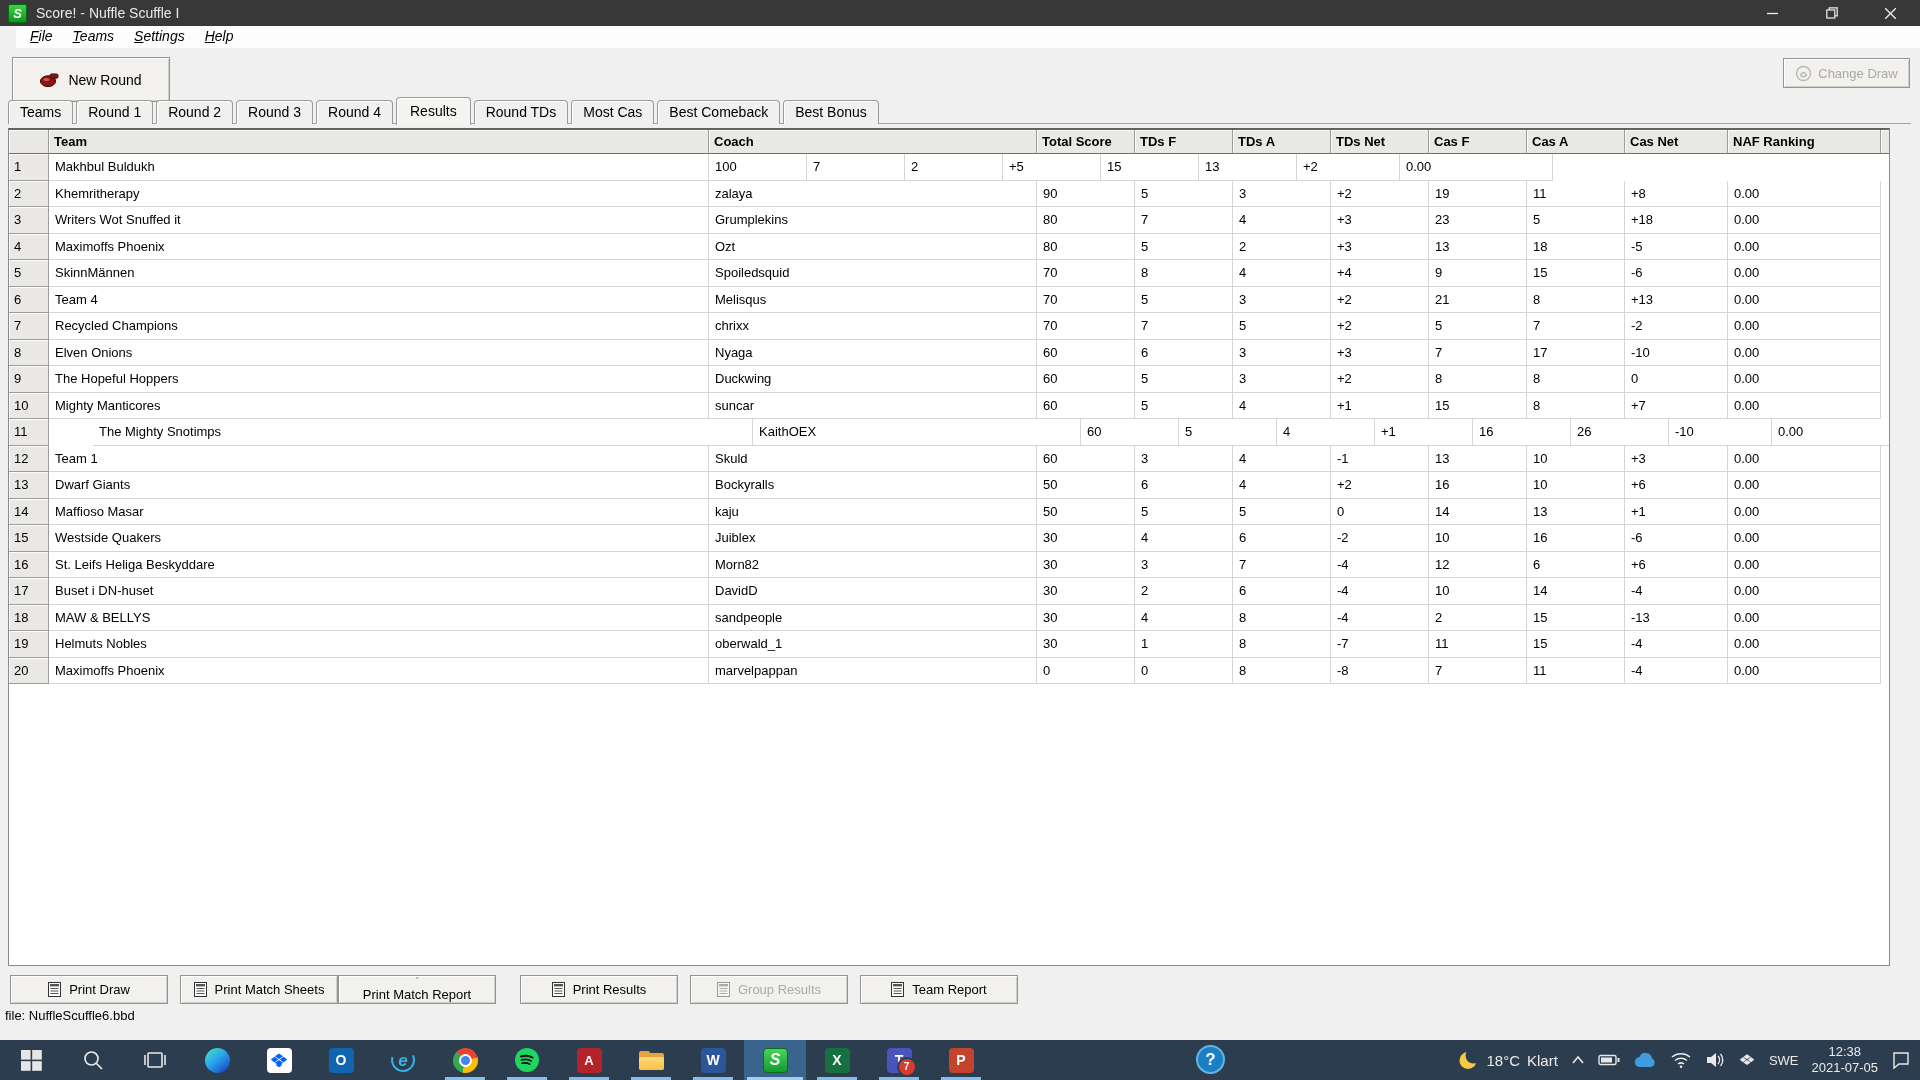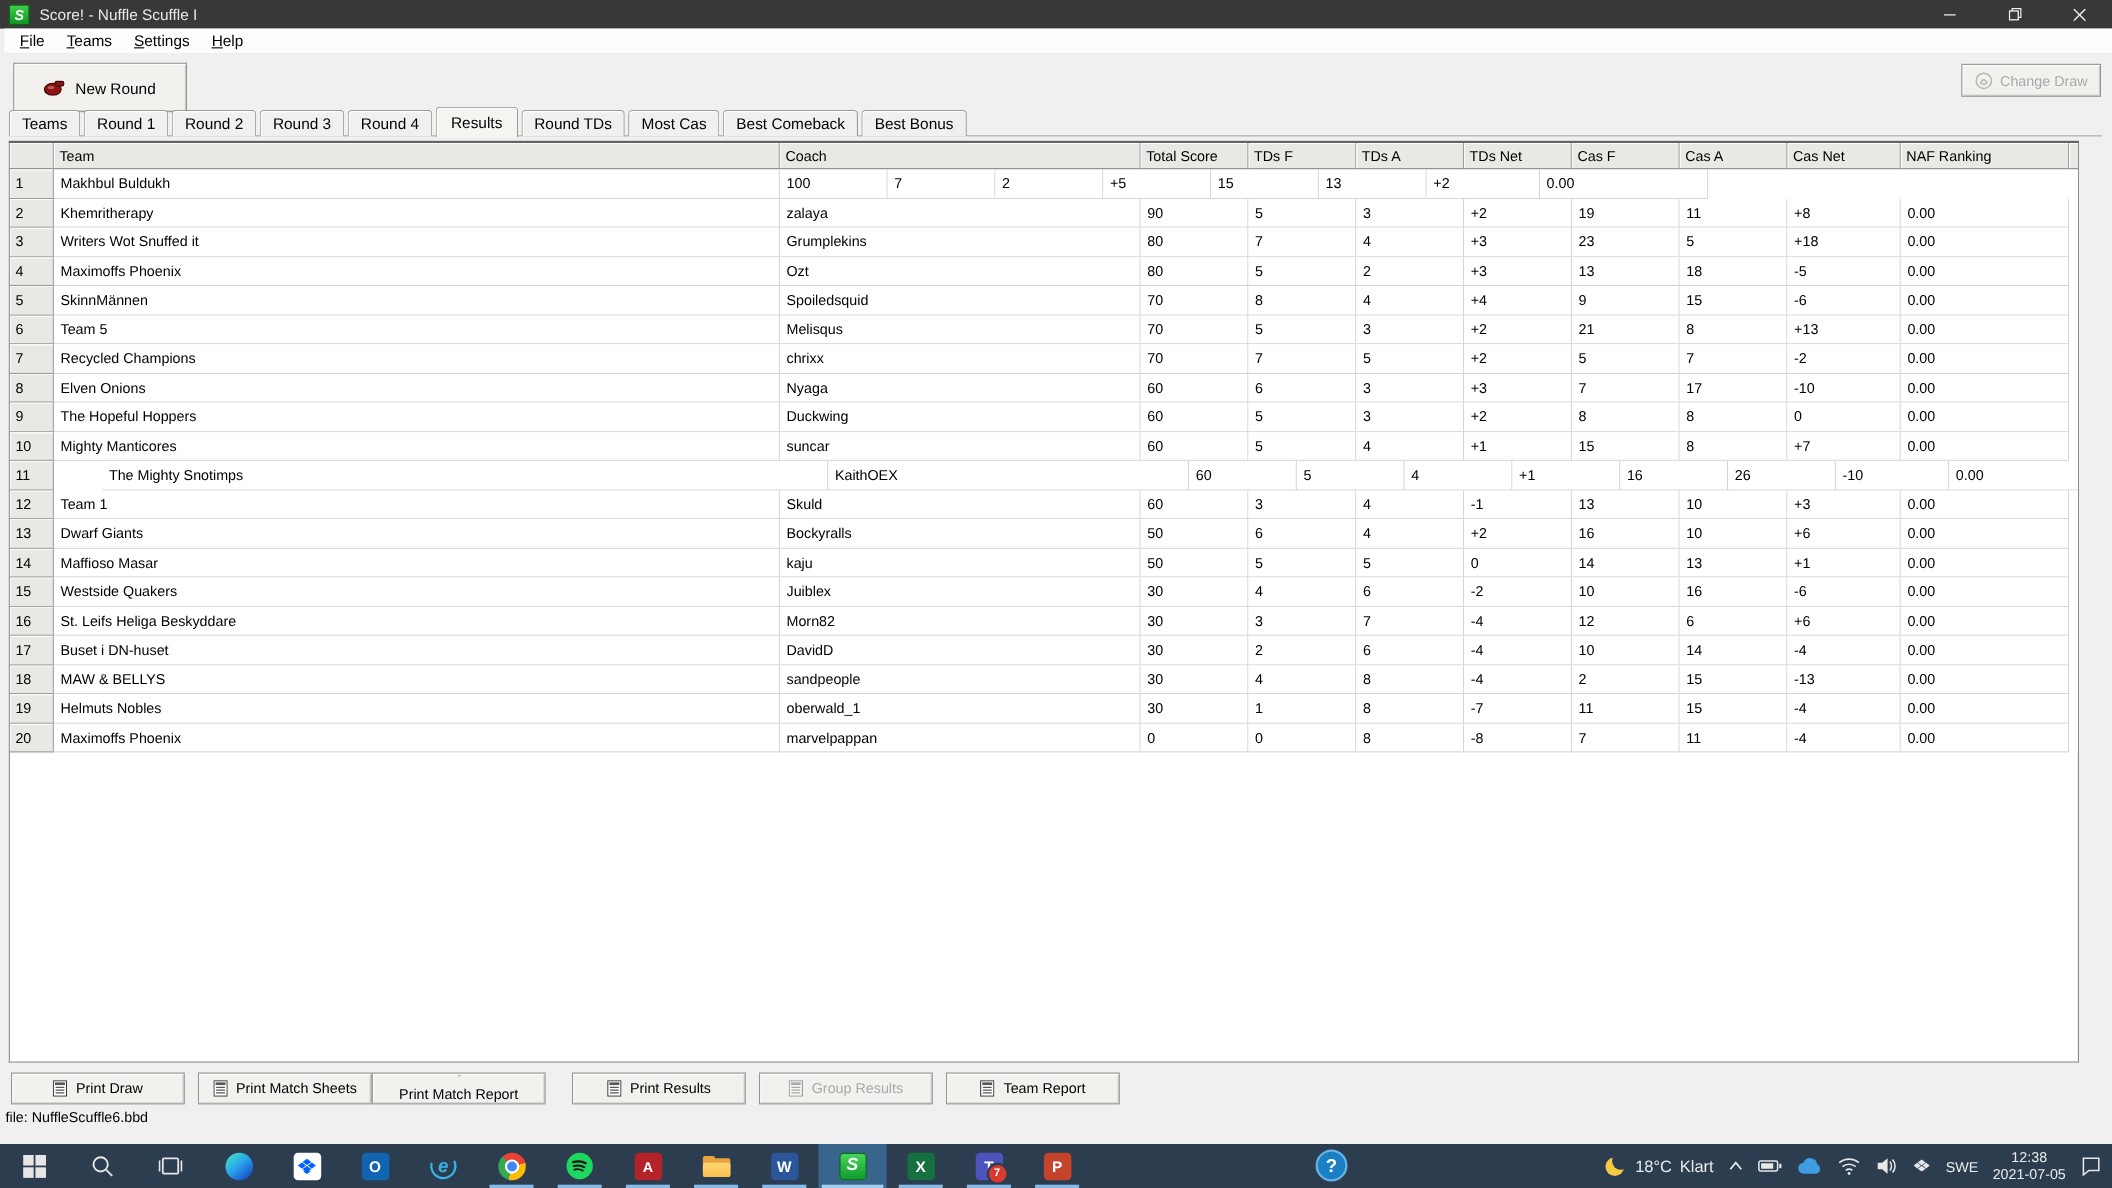--- a/index.html
+++ b/index.html
@@ -9,42 +9,42 @@
   
   .titlebar{position:absolute;top:0;left:0;right:0;height:26px;background:#383838;display:flex;align-items:center;}
   .app-ico{width:17px;height:17px;margin-left:8px;background:linear-gradient(#3ed14b,#0f9422);
            border:1px solid #0a6a16;color:#fff;font-weight:bold;font-style:italic;font-size:13px;
            display:flex;align-items:center;justify-content:center;border-radius:2px;}
   .wtitle{color:#e9e9e9;font-size:14px;margin-left:9px;}
   .winbtns{margin-left:auto;display:flex;height:100%;}
   .winbtn{width:59px;height:100%;display:flex;align-items:center;justify-content:center;}
 
   
-  .menubar{position:absolute;top:26px;left:4px;right:0;height:22px;background:#fdfdfd;display:flex;align-items:center;padding-left:4px;font-size:14px;}
+  .menubar{position:absolute;top:26px;left:16px;right:0;height:22px;background:#fdfdfd;display:flex;padding-left:4px;font-size:14px;font-style:italic;}
   .menuitem{display:inline-block;padding:2px 10px;}
   .menuitem::first-letter{text-decoration:underline;}
 
   
   .btn3d{position:absolute;background:#f2f1ee;border:1px solid #949494;
          box-shadow:inset 1px 1px 0 #ffffff, inset -1px -1px 0 #cfcfcb;
          font-size:14px;font-family:inherit;color:#000;display:flex;align-items:center;justify-content:center;gap:9px;}
   .newround{top:57px;left:12px;width:158px;height:45px;}
   .changedraw{top:58px;left:1783px;width:127px;height:30px;color:#a9a9a9;gap:6px;font-size:13px;}
 
   
   .tabline{position:absolute;top:123px;left:8px;width:1903px;height:1px;background:#a6a6a6;}
   .tabstrip{position:absolute;top:97px;left:8px;height:27px;display:flex;align-items:flex-end;font-size:14px;z-index:2;}
   .tab{padding:3px 11px 4px;background:#f0f0ee;border:1px solid #9a9a9a;border-bottom:none;
        border-radius:4px 4px 0 0;margin-right:3px;box-shadow:inset 1px 1px 0 #fff;position:relative;}
   .tab.active{padding:5px 13px 6px;background:#f4f4f1;margin-bottom:-1px;z-index:3;}
 
   
   .grid{position:absolute;top:128px;left:8px;width:1882px;height:838px;background:#fff;
         border:1px solid #8a8a8a;border-top:2px solid #636363;box-sizing:border-box;overflow:hidden;}
-  .ghead{display:flex;height:24px;}
+  .ghead{display:flex;height:24px;font-weight:bold;}
   .hcell{box-sizing:border-box;flex:none;background:#e9e8e4;border-right:1px solid #9c9c9c;border-bottom:1px solid #6f6f6f;
          box-shadow:inset 1px 1px 0 #fbfbfa;font-size:13px;padding:4px 0 0 5px;white-space:nowrap;overflow:hidden;}
   .hfill{flex:1;background:#e9e8e4;border-bottom:1px solid #6f6f6f;box-shadow:inset 1px 1px 0 #fbfbfa;}
   .grow{display:flex;height:26.5px;}
   .cell{box-sizing:border-box;flex:none;border-right:1px solid #d5d5d5;border-bottom:1px solid #d5d5d5;
         font-size:13px;padding:5px 0 0 6px;white-space:nowrap;overflow:hidden;background:#fff;}
   .rankcell{background:#e9e8e4;border-right:1px solid #9c9c9c;border-bottom:1px solid #9c9c9c;box-shadow:inset 1px 1px 0 #fbfbfa;padding-left:5px;}
   .rfill{flex:1;background:#fff;}
   .focus{outline:1px dotted #333;outline-offset:-2px;}
 
@@ -237,21 +237,21 @@
           <div class="cell" style="width: 98px;">4</div>
           <div class="cell" style="width: 98px;">+4</div>
           <div class="cell" style="width: 98px;">9</div>
           <div class="cell" style="width: 98px;">15</div>
           <div class="cell" style="width: 103px;">-6</div>
           <div class="cell" style="width: 153px;">0.00</div>
           <div class="rfill"></div>
         </div>
         <div class="grow">
           <div class="cell rankcell" style="width: 40px;">6</div>
-          <div class="cell" style="width: 660px;">Team 5</div>
+          <div class="cell" style="width: 660px;">Team 4</div>
           <div class="cell" style="width: 328px;">Melisqus</div>
           <div class="cell" style="width: 98px;">70</div>
           <div class="cell" style="width: 98px;">5</div>
           <div class="cell" style="width: 98px;">3</div>
           <div class="cell" style="width: 98px;">+2</div>
           <div class="cell" style="width: 98px;">21</div>
           <div class="cell" style="width: 98px;">8</div>
           <div class="cell" style="width: 103px;">+13</div>
           <div class="cell" style="width: 153px;">0.00</div>
           <div class="rfill"></div>

